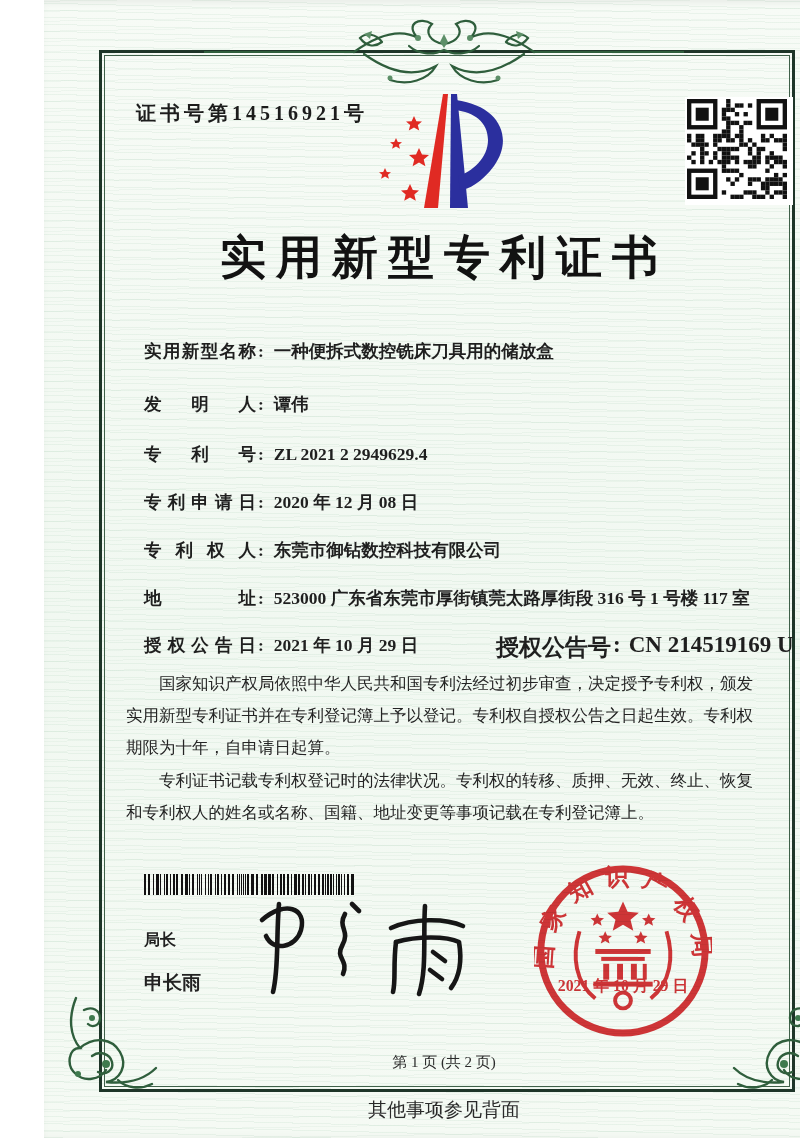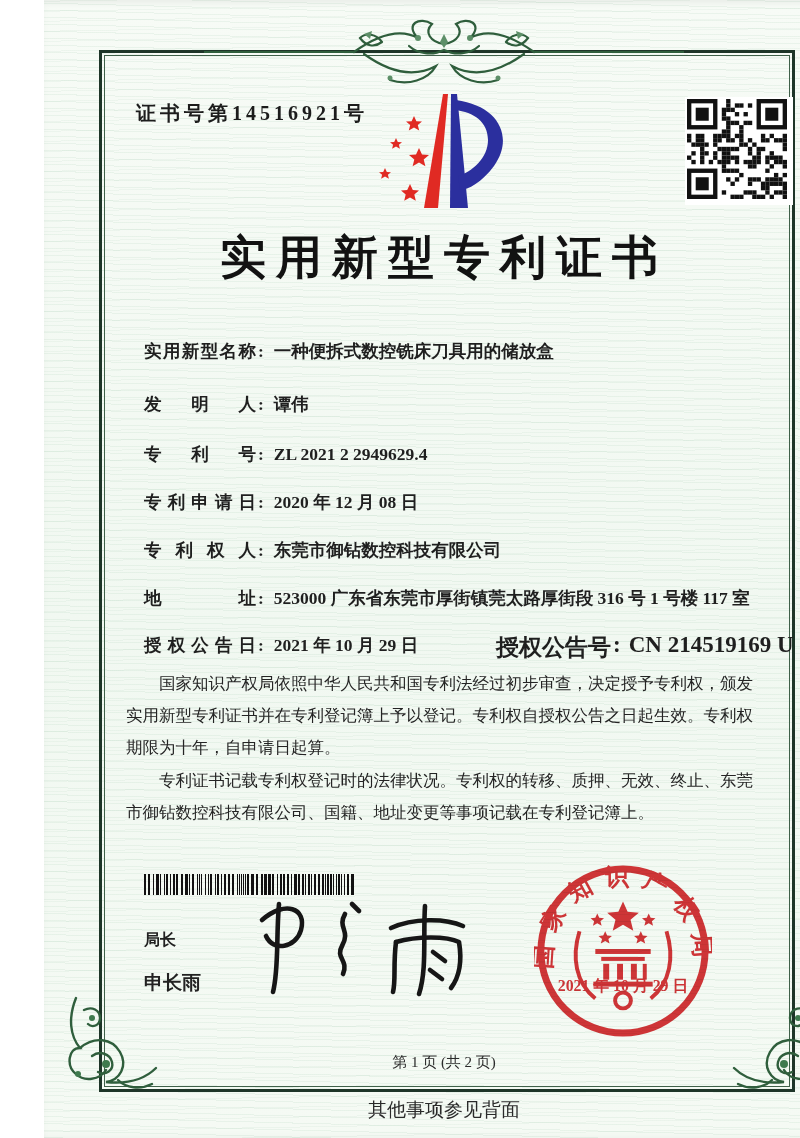--- a/index.html
+++ b/index.html
@@ -317,21 +317,21 @@
     <span class="val">2021 年 10 月 29 日</span>
   </div>
   <div class="row2" style="left:452px;top:632px">
     <span>授权公告号</span>
     <span class="colon" style="margin:0 8px 0 2px">:</span>
     <span>CN 214519169 U</span>
   </div>
 
   <div class="paras">
     <p>国家知识产权局依照中华人民共和国专利法经过初步审查，决定授予专利权，颁发实用新型专利证书并在专利登记簿上予以登记。专利权自授权公告之日起生效。专利权期限为十年，自申请日起算。</p>
-    <p>专利证书记载专利权登记时的法律状况。专利权的转移、质押、无效、终止、东莞市御钻数控科技有限公司、国籍、地址变更等事项记载在专利登记簿上。</p>
+    <p>专利证书记载专利权登记时的法律状况。专利权的转移、质押、无效、终止、恢复和专利权人的姓名或名称、国籍、地址变更等事项记载在专利登记簿上。</p>
   </div>
 
   <div class="barcode"><svg width="212" height="21" viewBox="0 0 212 21">
         <rect x="0" y="0" width="2" height="21" fill="#111"></rect>
         <rect x="4" y="0" width="2" height="21" fill="#111"></rect>
         <rect x="9" y="0" width="1" height="21" fill="#111"></rect>
         <rect x="12" y="0" width="3" height="21" fill="#111"></rect>
         <rect x="16" y="0" width="1" height="21" fill="#111"></rect>
         <rect x="20" y="0" width="1" height="21" fill="#111"></rect>
         <rect x="22" y="0" width="2" height="21" fill="#111"></rect>

